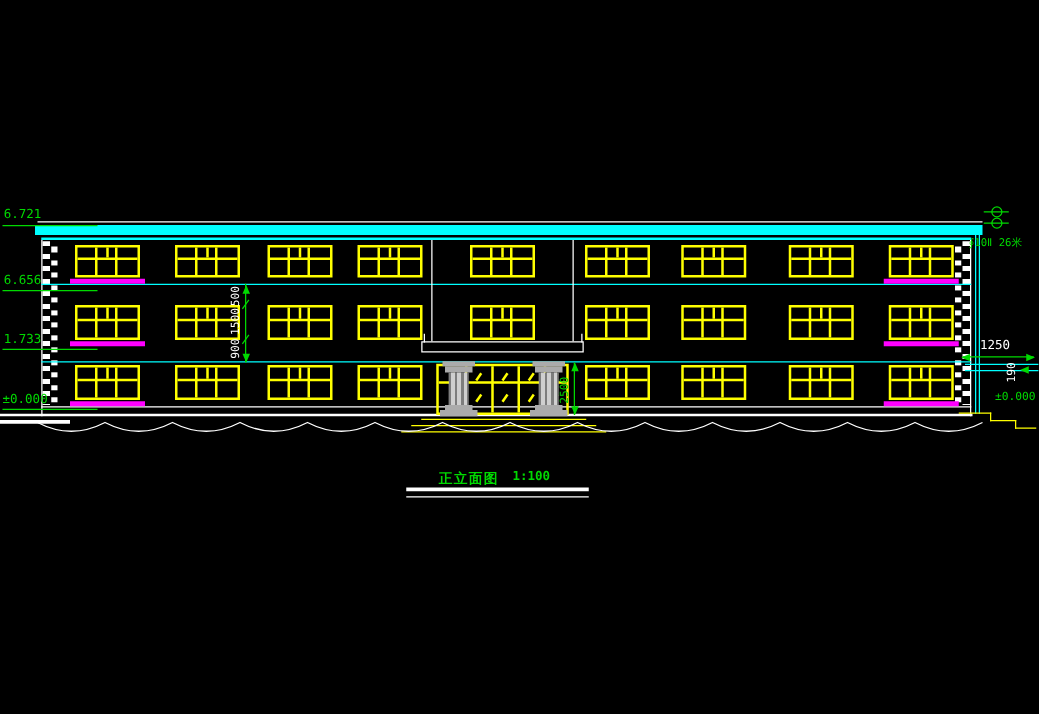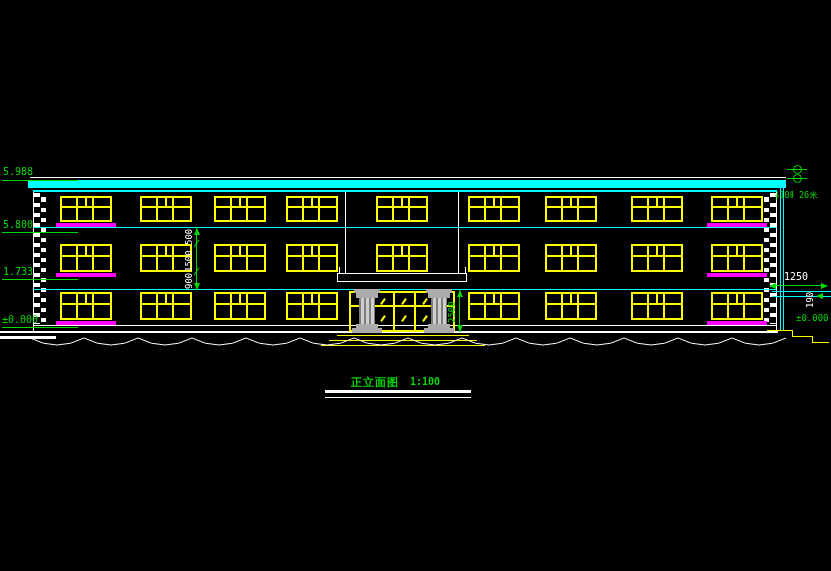--- a/index.html
+++ b/index.html
@@ -9,21 +9,21 @@
   html,body{margin:0;padding:0;background:var(--bg);}
   body{font-family:"DejaVu Sans Mono","DejaVu Sans",monospace;}
   #canvas{position:relative;width:831px;height:571px;background:var(--bg);overflow:hidden;}
   .abs{position:absolute;}
   .wh{background:var(--outline);}
   .cy{background:var(--band);}
   .yl{background:var(--window);}
   .gr{background:var(--annotation);}
   .lvl{color:var(--annotation);font-size:10px;line-height:1;white-space:nowrap;}
   .note{color:var(--annotation);font-size:8.5px;line-height:1;white-space:nowrap;}
-  .dimtxt{color:var(--dimtext);font-size:9px;line-height:1;white-space:nowrap;}
+  .dimtxt{color:var(--dimtext);font-size:9px;line-height:1;white-space:nowrap;text-align:right;}
   .gtxt{color:var(--annotation);font-size:9px;line-height:1;white-space:nowrap;}
   .vert{writing-mode:vertical-rl;transform:rotate(180deg);}
   .wall{border-left:1px solid var(--outline);border-right:1px solid var(--outline);box-sizing:border-box;}
   .quoin{background-image:repeating-linear-gradient(180deg,var(--outline) 0 4px,transparent 4px 10px);}
   .quoin.off{background-position:0 5px;}
   .win{position:absolute;border:2px solid var(--window);box-sizing:border-box;background:var(--bg);}
   .win i{position:absolute;background:var(--window);display:block;}
   .w-h{left:0;right:0;top:37%;height:2px;}
   .w-v1{top:0;bottom:0;left:30%;width:2px;}
   .w-v2{top:0;bottom:0;left:63%;width:2px;}
@@ -263,23 +263,23 @@
   <div class="abs colpart" style="left:356px;top:293px;width:22px;height:5px"></div>
   <div class="abs colshaft" style="left:359px;top:298px;width:16px;height:26px"></div>
   <div class="abs colpart" style="left:356px;top:324px;width:22px;height:4px"></div>
   <div class="abs colpart" style="left:352px;top:328px;width:30px;height:5px"></div>
   <div class="abs colpart" style="left:426px;top:289px;width:26px;height:4px"></div>
   <div class="abs colpart" style="left:428px;top:293px;width:22px;height:5px"></div>
   <div class="abs colshaft" style="left:431px;top:298px;width:16px;height:26px"></div>
   <div class="abs colpart" style="left:428px;top:324px;width:22px;height:4px"></div>
   <div class="abs colpart" style="left:424px;top:328px;width:30px;height:5px"></div>
 
-  <div class="abs lvl" style="left:3px;top:167px">5.988</div>
+  <div class="abs lvl" style="left:3px;top:167px">6.721</div>
   <div class="abs gr" style="left:2px;top:180px;width:76px;height:1px"></div>
-  <div class="abs lvl" style="left:3px;top:220px">5.800</div>
+  <div class="abs lvl" style="left:3px;top:220px">6.656</div>
   <div class="abs gr" style="left:2px;top:232px;width:76px;height:1px"></div>
   <div class="abs lvl" style="left:3px;top:267px">1.733</div>
   <div class="abs gr" style="left:2px;top:279px;width:76px;height:1px"></div>
   <div class="abs lvl" style="left:2px;top:315px">±0.000</div>
   <div class="abs gr" style="left:2px;top:327px;width:76px;height:1px"></div>
 
   <div class="abs gr" style="left:196px;top:227px;width:1px;height:63px"></div>
   <div class="abs tri tri-up" style="left:194px;top:228px"></div>
   <div class="abs tick" style="left:192px;top:243px"></div>
   <div class="abs tick" style="left:192px;top:271px"></div>

